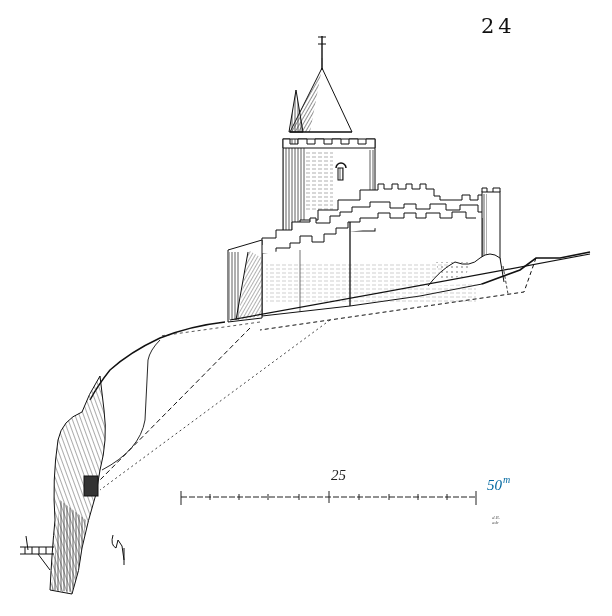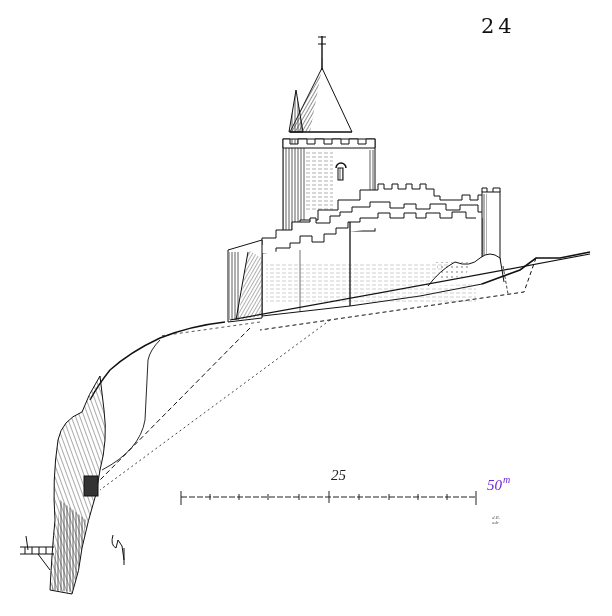--- a/index.html
+++ b/index.html
@@ -8,21 +8,21 @@
   .plate-number {
     position: absolute; left: 481px; top: 14px;
     font-family: "DejaVu Serif", serif; font-size: 21px; color: #111; letter-spacing: 4px;
   }
   .scale-label-mid {
     position: absolute; left: 331px; top: 467px;
     font-family: "Liberation Serif", serif; font-style: italic; font-size: 15px; color: #222;
   }
   .scale-label-end {
     position: absolute; left: 487px; top: 474px;
-    font-family: "Liberation Serif", serif; font-style: italic; font-size: 15px; color: #6d28d9;
+    font-family: "Liberation Serif", serif; font-style: italic; font-size: 15px; color: #0369a1;
   }
   .scale-label-end sup { font-size: 10px; vertical-align: 7px; margin-left: 1px; }
   .signature {
     position: absolute; left: 492px; top: 515px;
     font-family: "Liberation Serif", serif; font-style: italic; font-size: 5px; color: #555;
   }
   svg { position: absolute; left: 0; top: 0; }
 </style>
 </head>
 <body>

